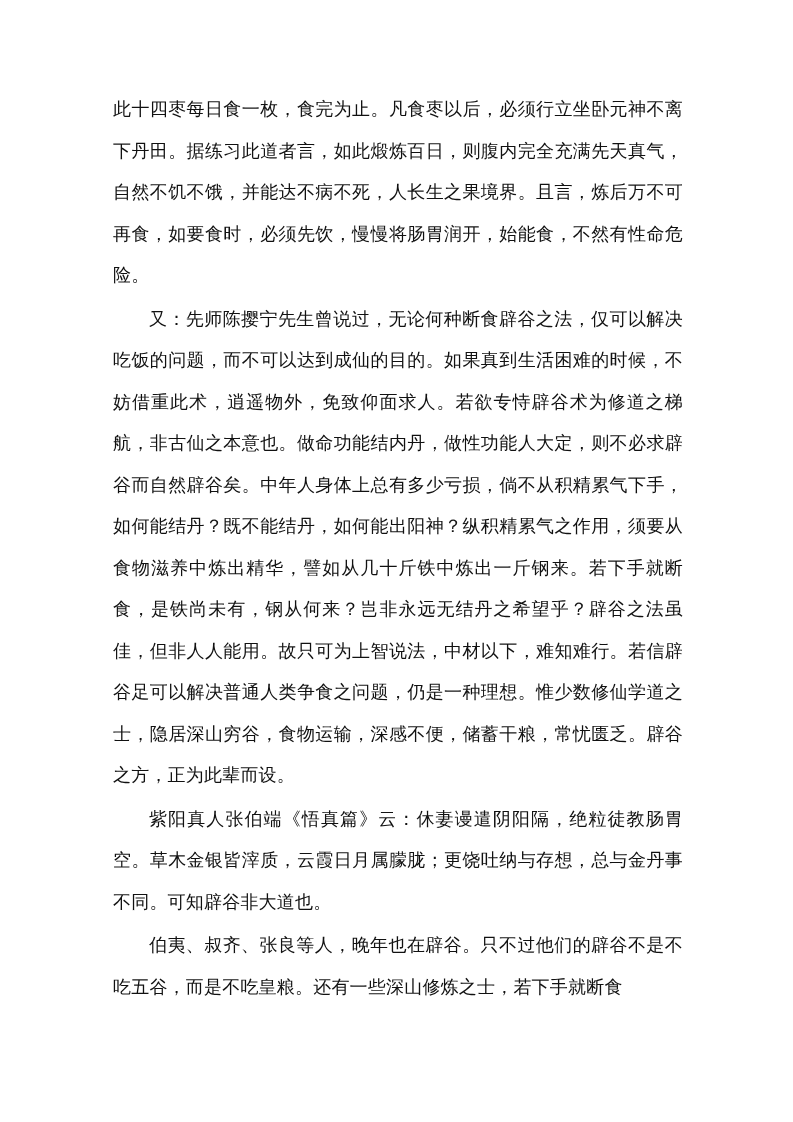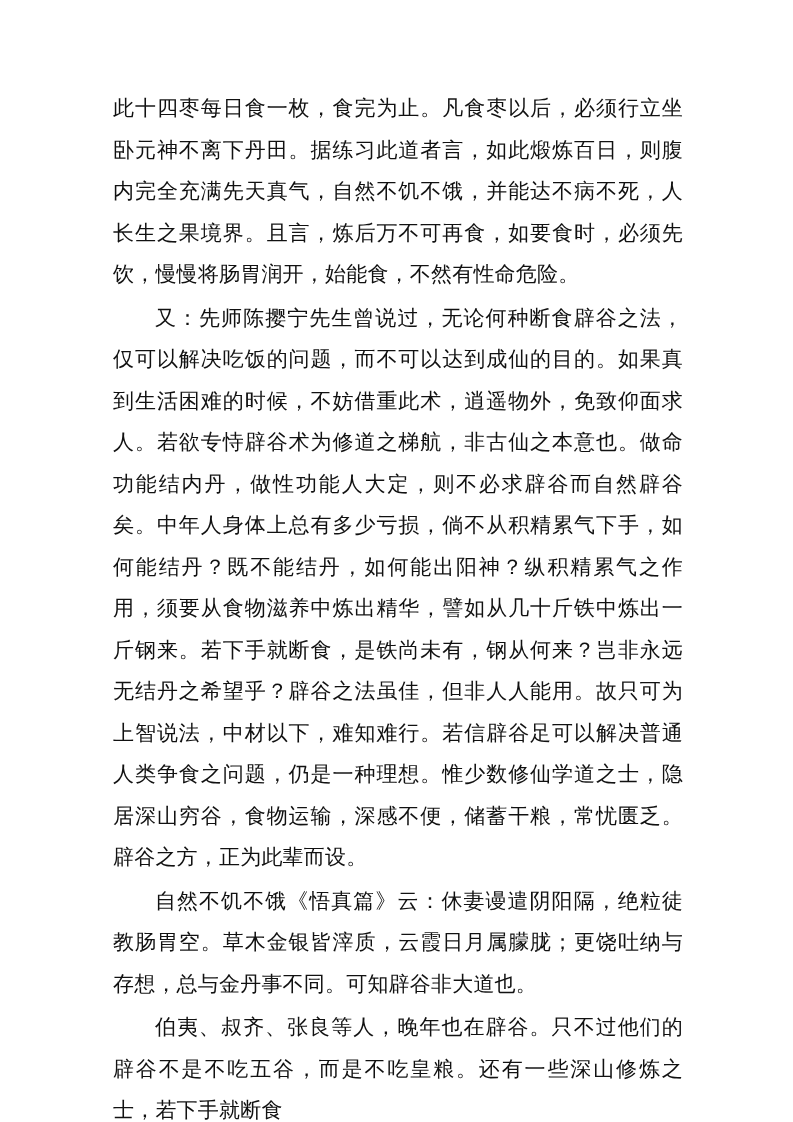--- a/index.html
+++ b/index.html
@@ -22,34 +22,34 @@
     box-sizing: border-box;
   }
   .content {
     position: absolute;
     left: 113px;
     top: 88px;
     width: 570px;
   }
   .para {
     margin: 0 0 2px 0;
-    font-size: 21px;
+    font-size: 18px;
     line-height: 41.5px;
     text-align: justify;
     text-justify: inter-ideograph;
     letter-spacing: 0.2px;
     color: #111111;
   }
   .para.indent {
     text-indent: 2em;
   }
 </style>
 </head>
 <body>
 
 <div class="page">
   <div class="content">
     <p class="para">此十四枣每日食一枚，食完为止。凡食枣以后，必须行立坐卧元神不离下丹田。据练习此道者言，如此煅炼百日，则腹内完全充满先天真气，自然不饥不饿，并能达不病不死，人长生之果境界。且言，炼后万不可再食，如要食时，必须先饮，慢慢将肠胃润开，始能食，不然有性命危险。</p>
     <p class="para indent">又：先师陈撄宁先生曾说过，无论何种断食辟谷之法，仅可以解决吃饭的问题，而不可以达到成仙的目的。如果真到生活困难的时候，不妨借重此术，逍遥物外，免致仰面求人。若欲专恃辟谷术为修道之梯航，非古仙之本意也。做命功能结内丹，做性功能人大定，则不必求辟谷而自然辟谷矣。中年人身体上总有多少亏损，倘不从积精累气下手，如何能结丹？既不能结丹，如何能出阳神？纵积精累气之作用，须要从食物滋养中炼出精华，譬如从几十斤铁中炼出一斤钢来。若下手就断食，是铁尚未有，钢从何来？岂非永远无结丹之希望乎？辟谷之法虽佳，但非人人能用。故只可为上智说法，中材以下，难知难行。若信辟谷足可以解决普通人类争食之问题，仍是一种理想。惟少数修仙学道之士，隐居深山穷谷，食物运输，深感不便，储蓄干粮，常忧匮乏。辟谷之方，正为此辈而设。</p>
-    <p class="para indent">自然不饥不饿《悟真篇》云：休妻谩遣阴阳隔，绝粒徒教肠胃空。草木金银皆滓质，云霞日月属朦胧；更饶吐纳与存想，总与金丹事不同。可知辟谷非大道也。</p>
+    <p class="para indent">紫阳真人张伯端《悟真篇》云：休妻谩遣阴阳隔，绝粒徒教肠胃空。草木金银皆滓质，云霞日月属朦胧；更饶吐纳与存想，总与金丹事不同。可知辟谷非大道也。</p>
     <p class="para indent">伯夷、叔齐、张良等人，晚年也在辟谷。只不过他们的辟谷不是不吃五谷，而是不吃皇粮。还有一些深山修炼之士，若下手就断食</p>
   </div>
 </div>
 
 </body></html>

